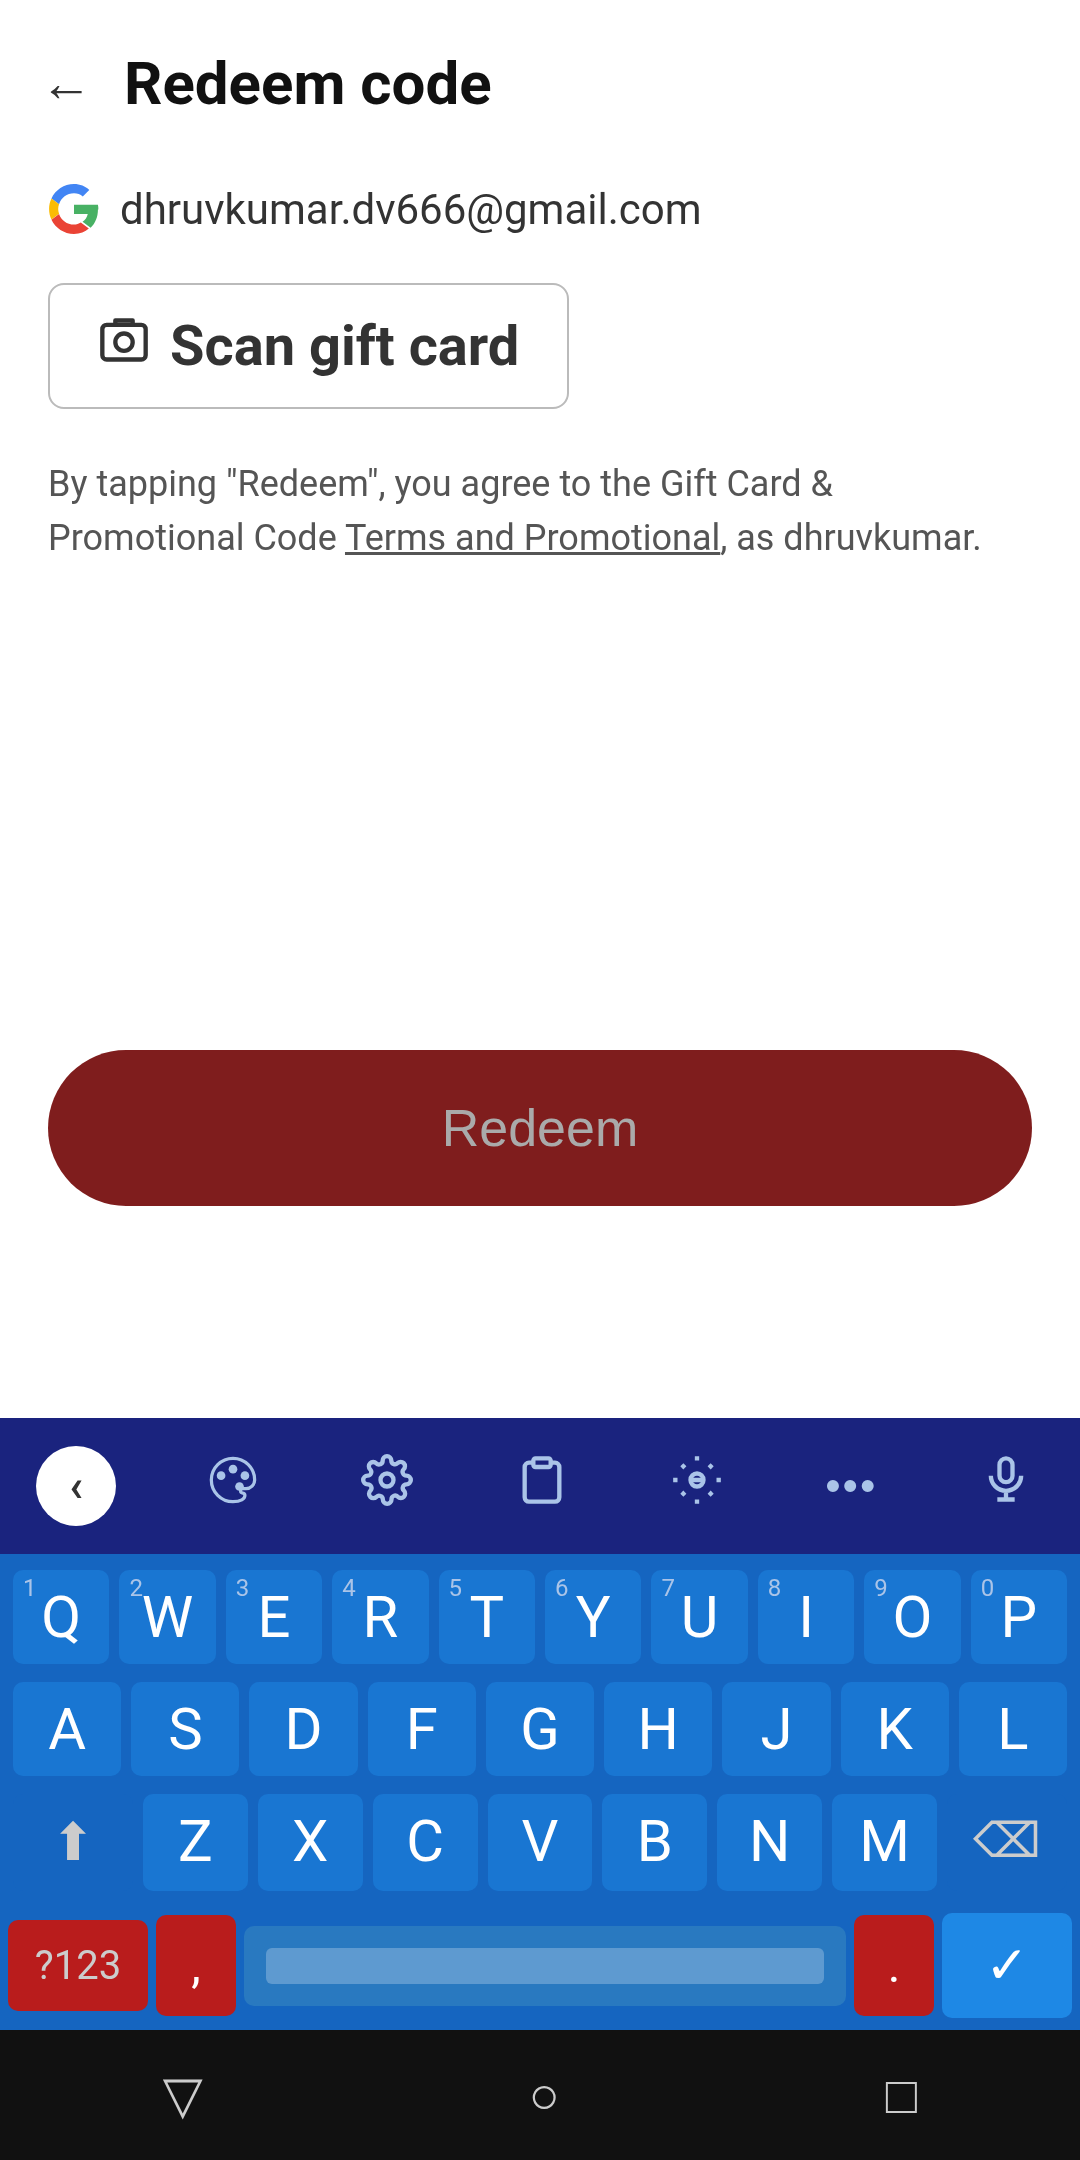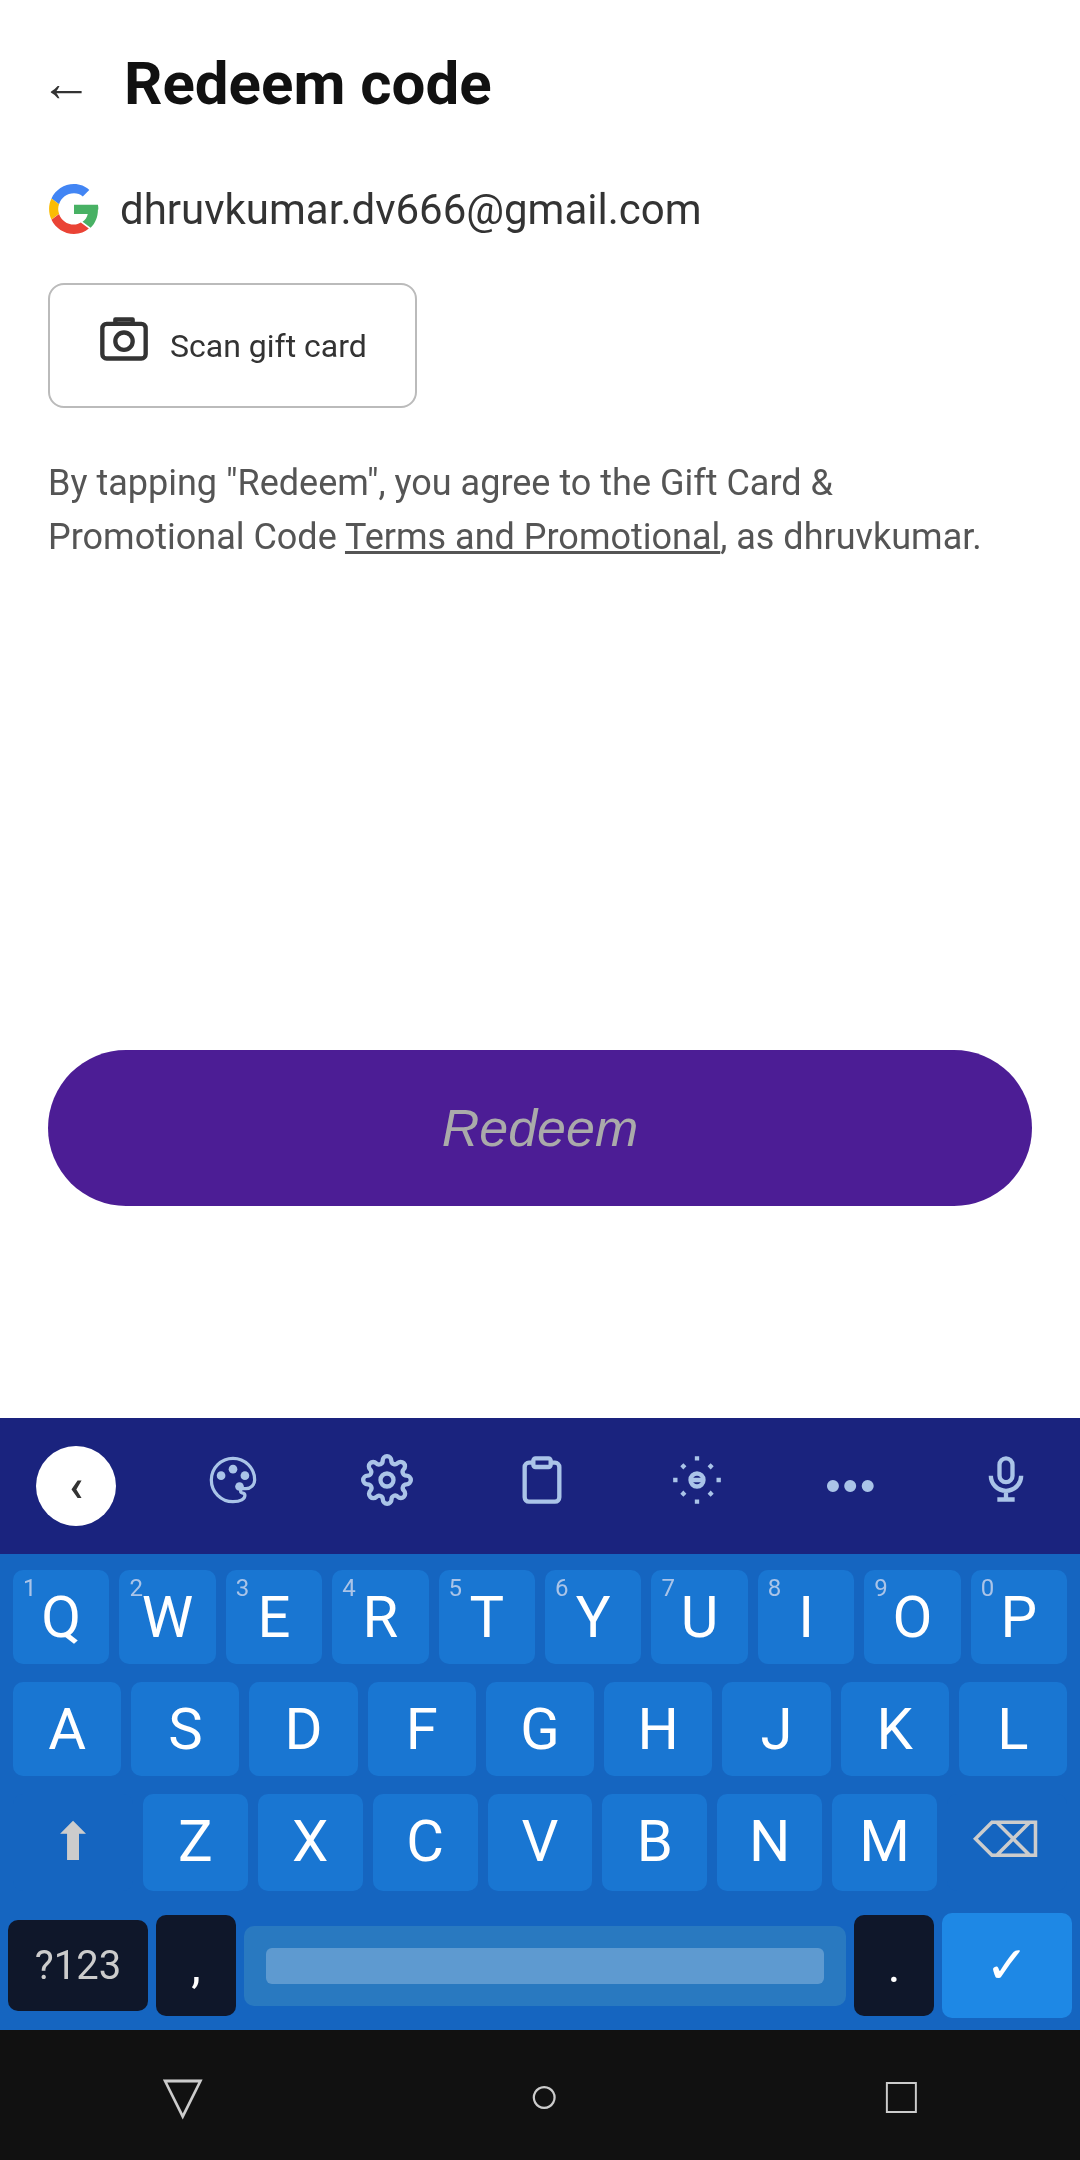--- a/index.html
+++ b/index.html
@@ -92,23 +92,23 @@
       cursor: pointer;
       background: #fff;
       margin-bottom: 48px;
     }
     .scan-icon {
       font-size: 52px;
       margin-right: 20px;
       color: #333;
     }
     .scan-label {
-      font-size: 32px;
+      font-size: 56px;
       color: #333;
-      font-weight: 400;
+      font-weight: 700;
     }
 
     
     .terms-text {
       font-size: 36px;
       color: #555;
       line-height: 1.5;
       margin-bottom: 60px;
     }
     .terms-text a {
@@ -121,30 +121,29 @@
       position: absolute;
       left: 0;
       right: 0;
       top: 1050px;
       display: flex;
       justify-content: center;
       padding: 0 48px;
     }
     .redeem-btn {
       width: 100%;
-      background: #4c1d95;
+      background: #7f1d1d;
       border: none;
       border-radius: 80px;
       padding: 48px;
       font-size: 52px;
       color: #aaa;
       font-weight: 500;
       cursor: pointer;
       text-align: center;
-      font-style: italic;
     }
 
     
     .keyboard {
       position: absolute;
       bottom: 130px;
       left: 0;
       right: 0;
       background: #1565c0;
       padding: 0;
@@ -224,21 +223,21 @@
     }
 
     
     .kb-bottom-row {
       display: flex;
       align-items: center;
       padding: 0 8px 12px 8px;
       gap: 8px;
     }
     .kb-bottom-key {
-      background: #0f172a;
+      background: #b91c1c;
       border-radius: 10px;
       padding: 22px 16px;
       text-align: center;
       cursor: pointer;
     }
     .kb-sym-key {
       min-width: 140px;
       font-size: 40px;
       color: #ccc;
     }

